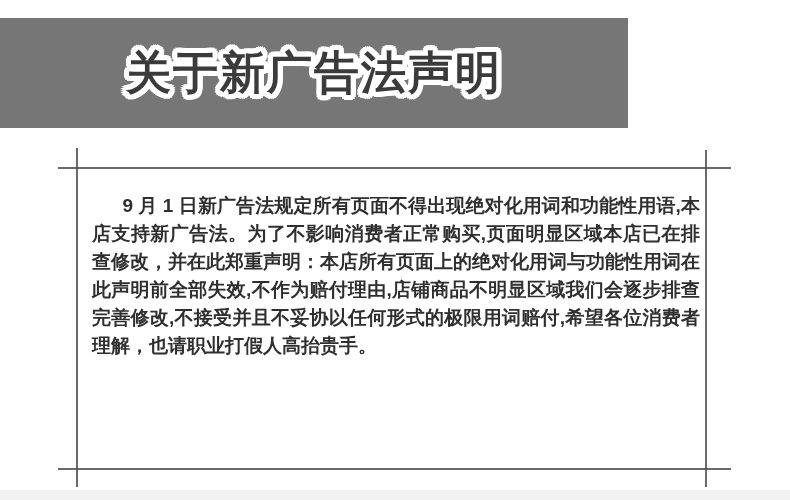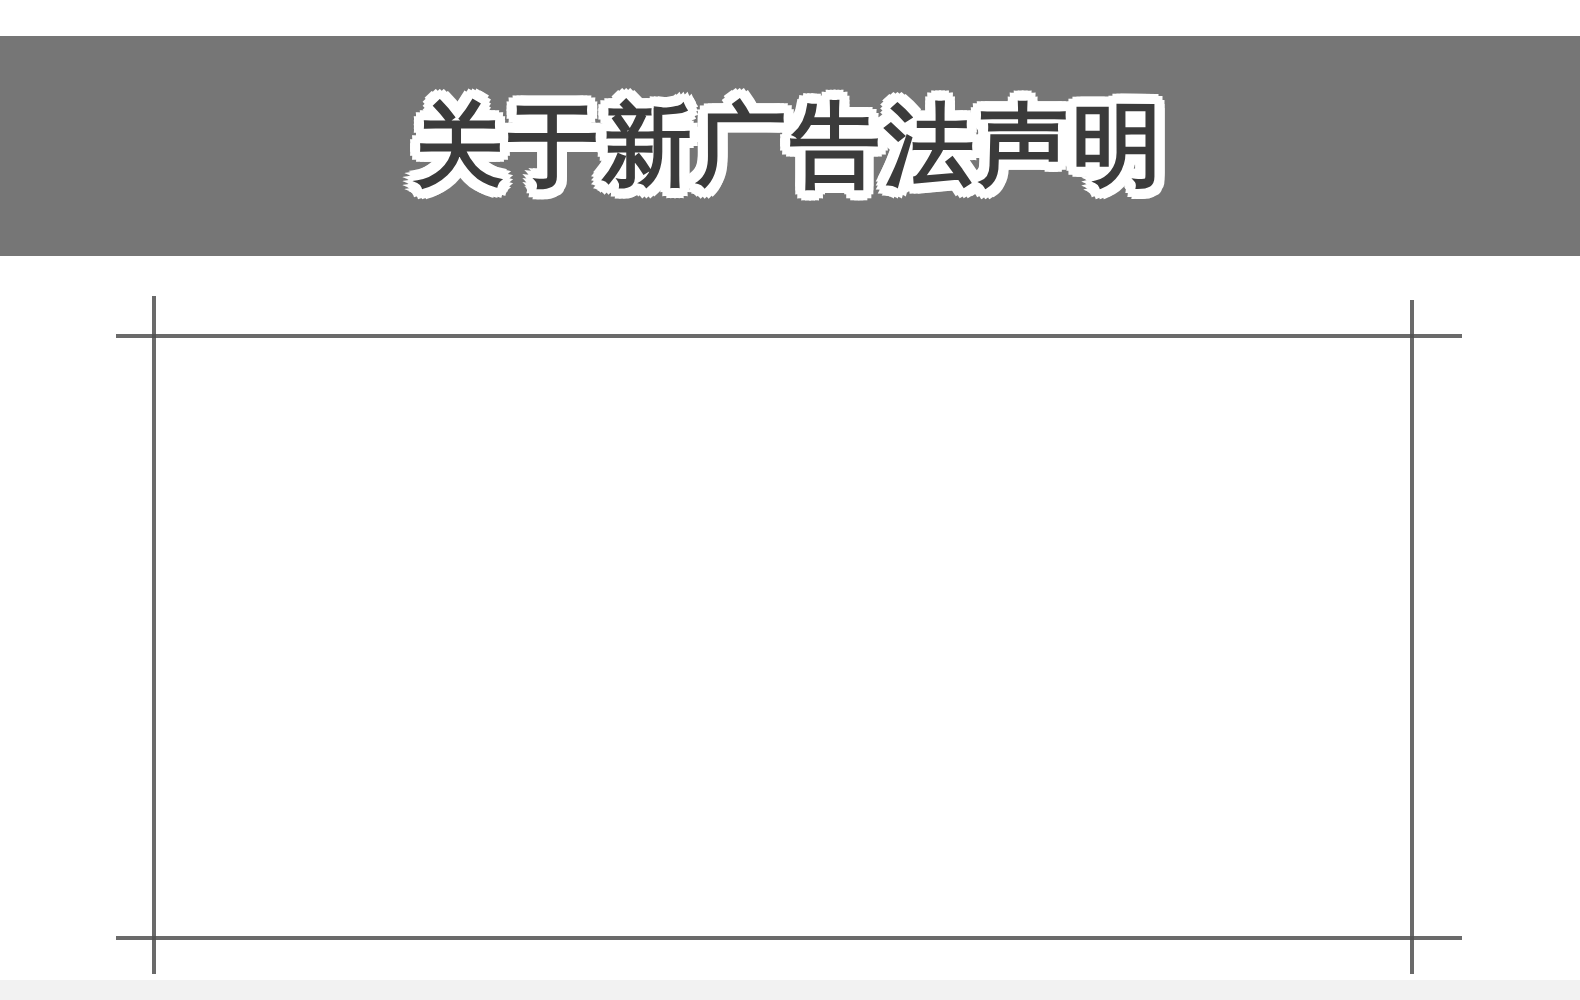--- a/index.html
+++ b/index.html
@@ -13,21 +13,21 @@
     width: 790px;
     height: 500px;
     background: #ffffff;
     overflow: hidden;
   }
   
   .header-band {
     position: absolute;
     left: 0;
     top: 18px;
-    width: 790px;
+    width: 628px;
     height: 110px;
     background: #767676;
     display: flex;
     align-items: center;
     justify-content: center;
   }
   .header-title {
     font-size: 45px;
     font-weight: 800;
     letter-spacing: 2px;
@@ -90,17 +90,18 @@
   <div class="header-band">
     <div class="header-title">关于新广告法声明</div>
   </div>
 
   <div class="frame-line frame-h-top"></div>
   <div class="frame-line frame-h-bottom"></div>
   <div class="frame-line frame-v-left"></div>
   <div class="frame-line frame-v-right"></div>
 
   <div class="statement">
+    <p class="indented">9 月 1 日新广告法规定所有页面不得出现绝对化用词和功能性用语,本店支持新广告法。为了不影响消费者正常购买,页面明显区域本店已在排查修改，并在此郑重声明：本店所有页面上的绝对化用词与功能性用词在此声明前全部失效,不作为赔付理由,店铺商品不明显区域我们会逐步排查完善修改,不接受并且不妥协以任何形式的极限用词赔付,希望各位消费者理解，也请职业打假人高抬贵手。</p>
   </div>
 
   <div class="footer-strip"></div>
 
 </div>
 
 </body></html>

